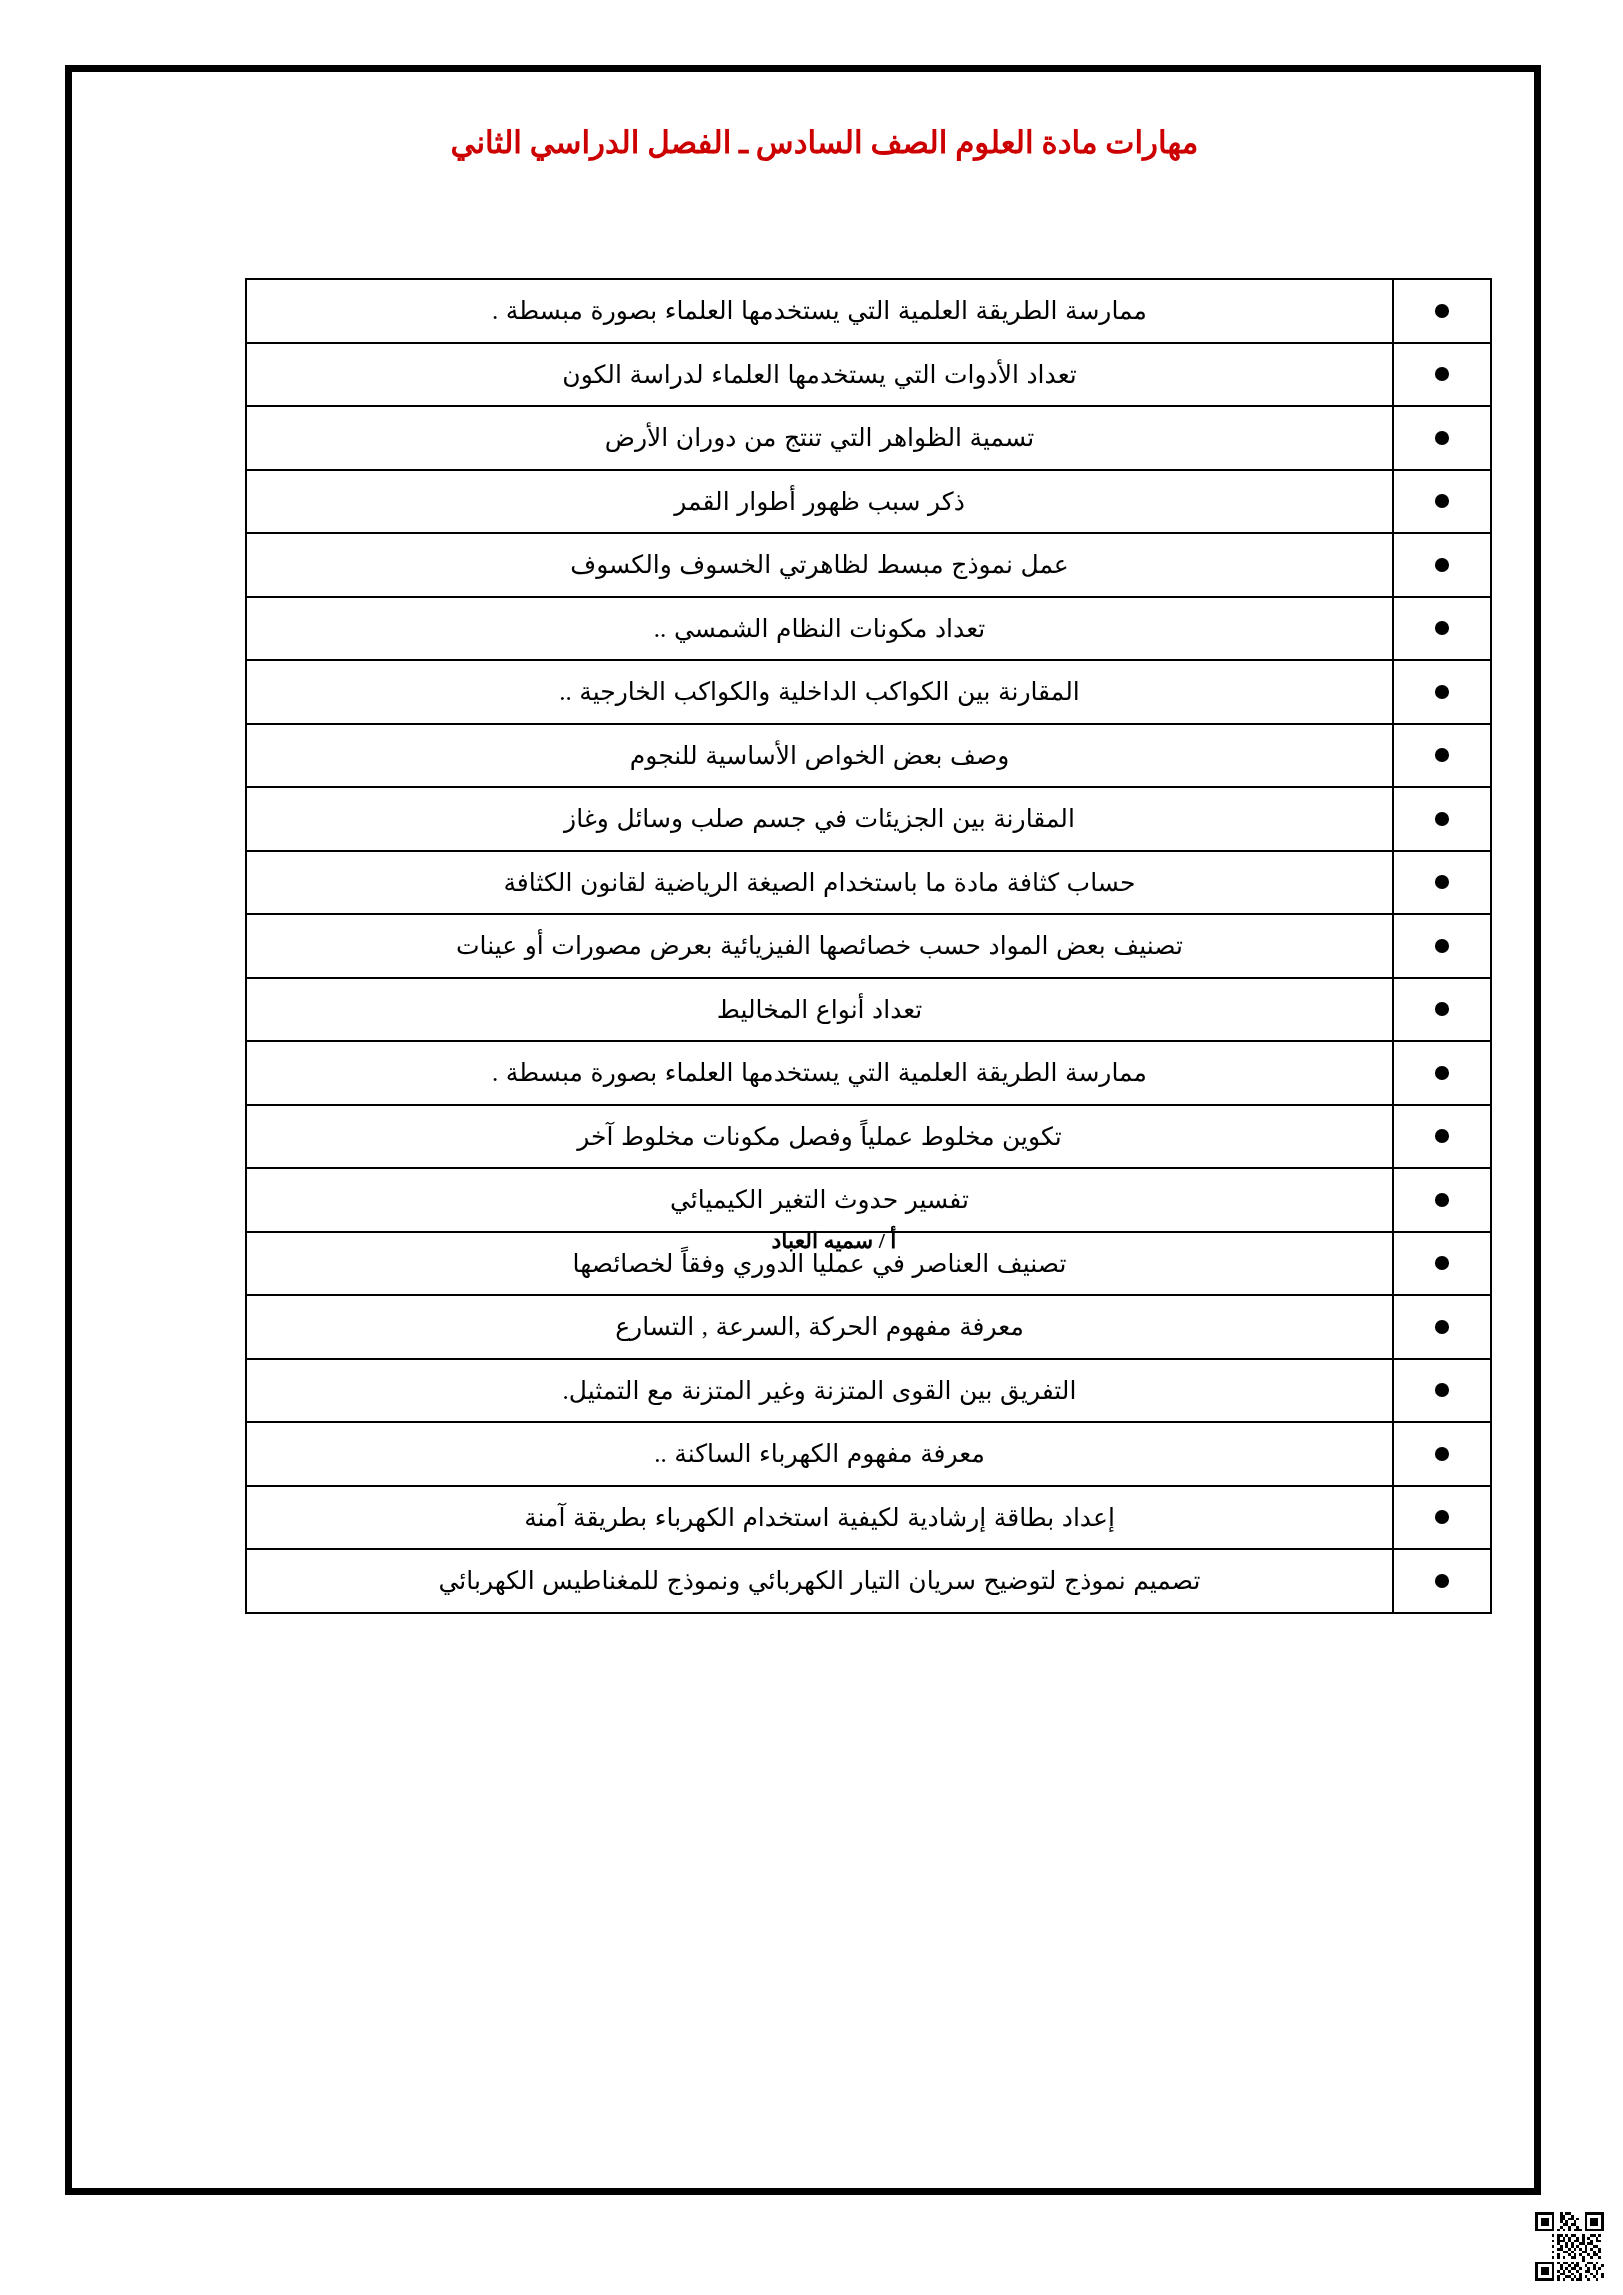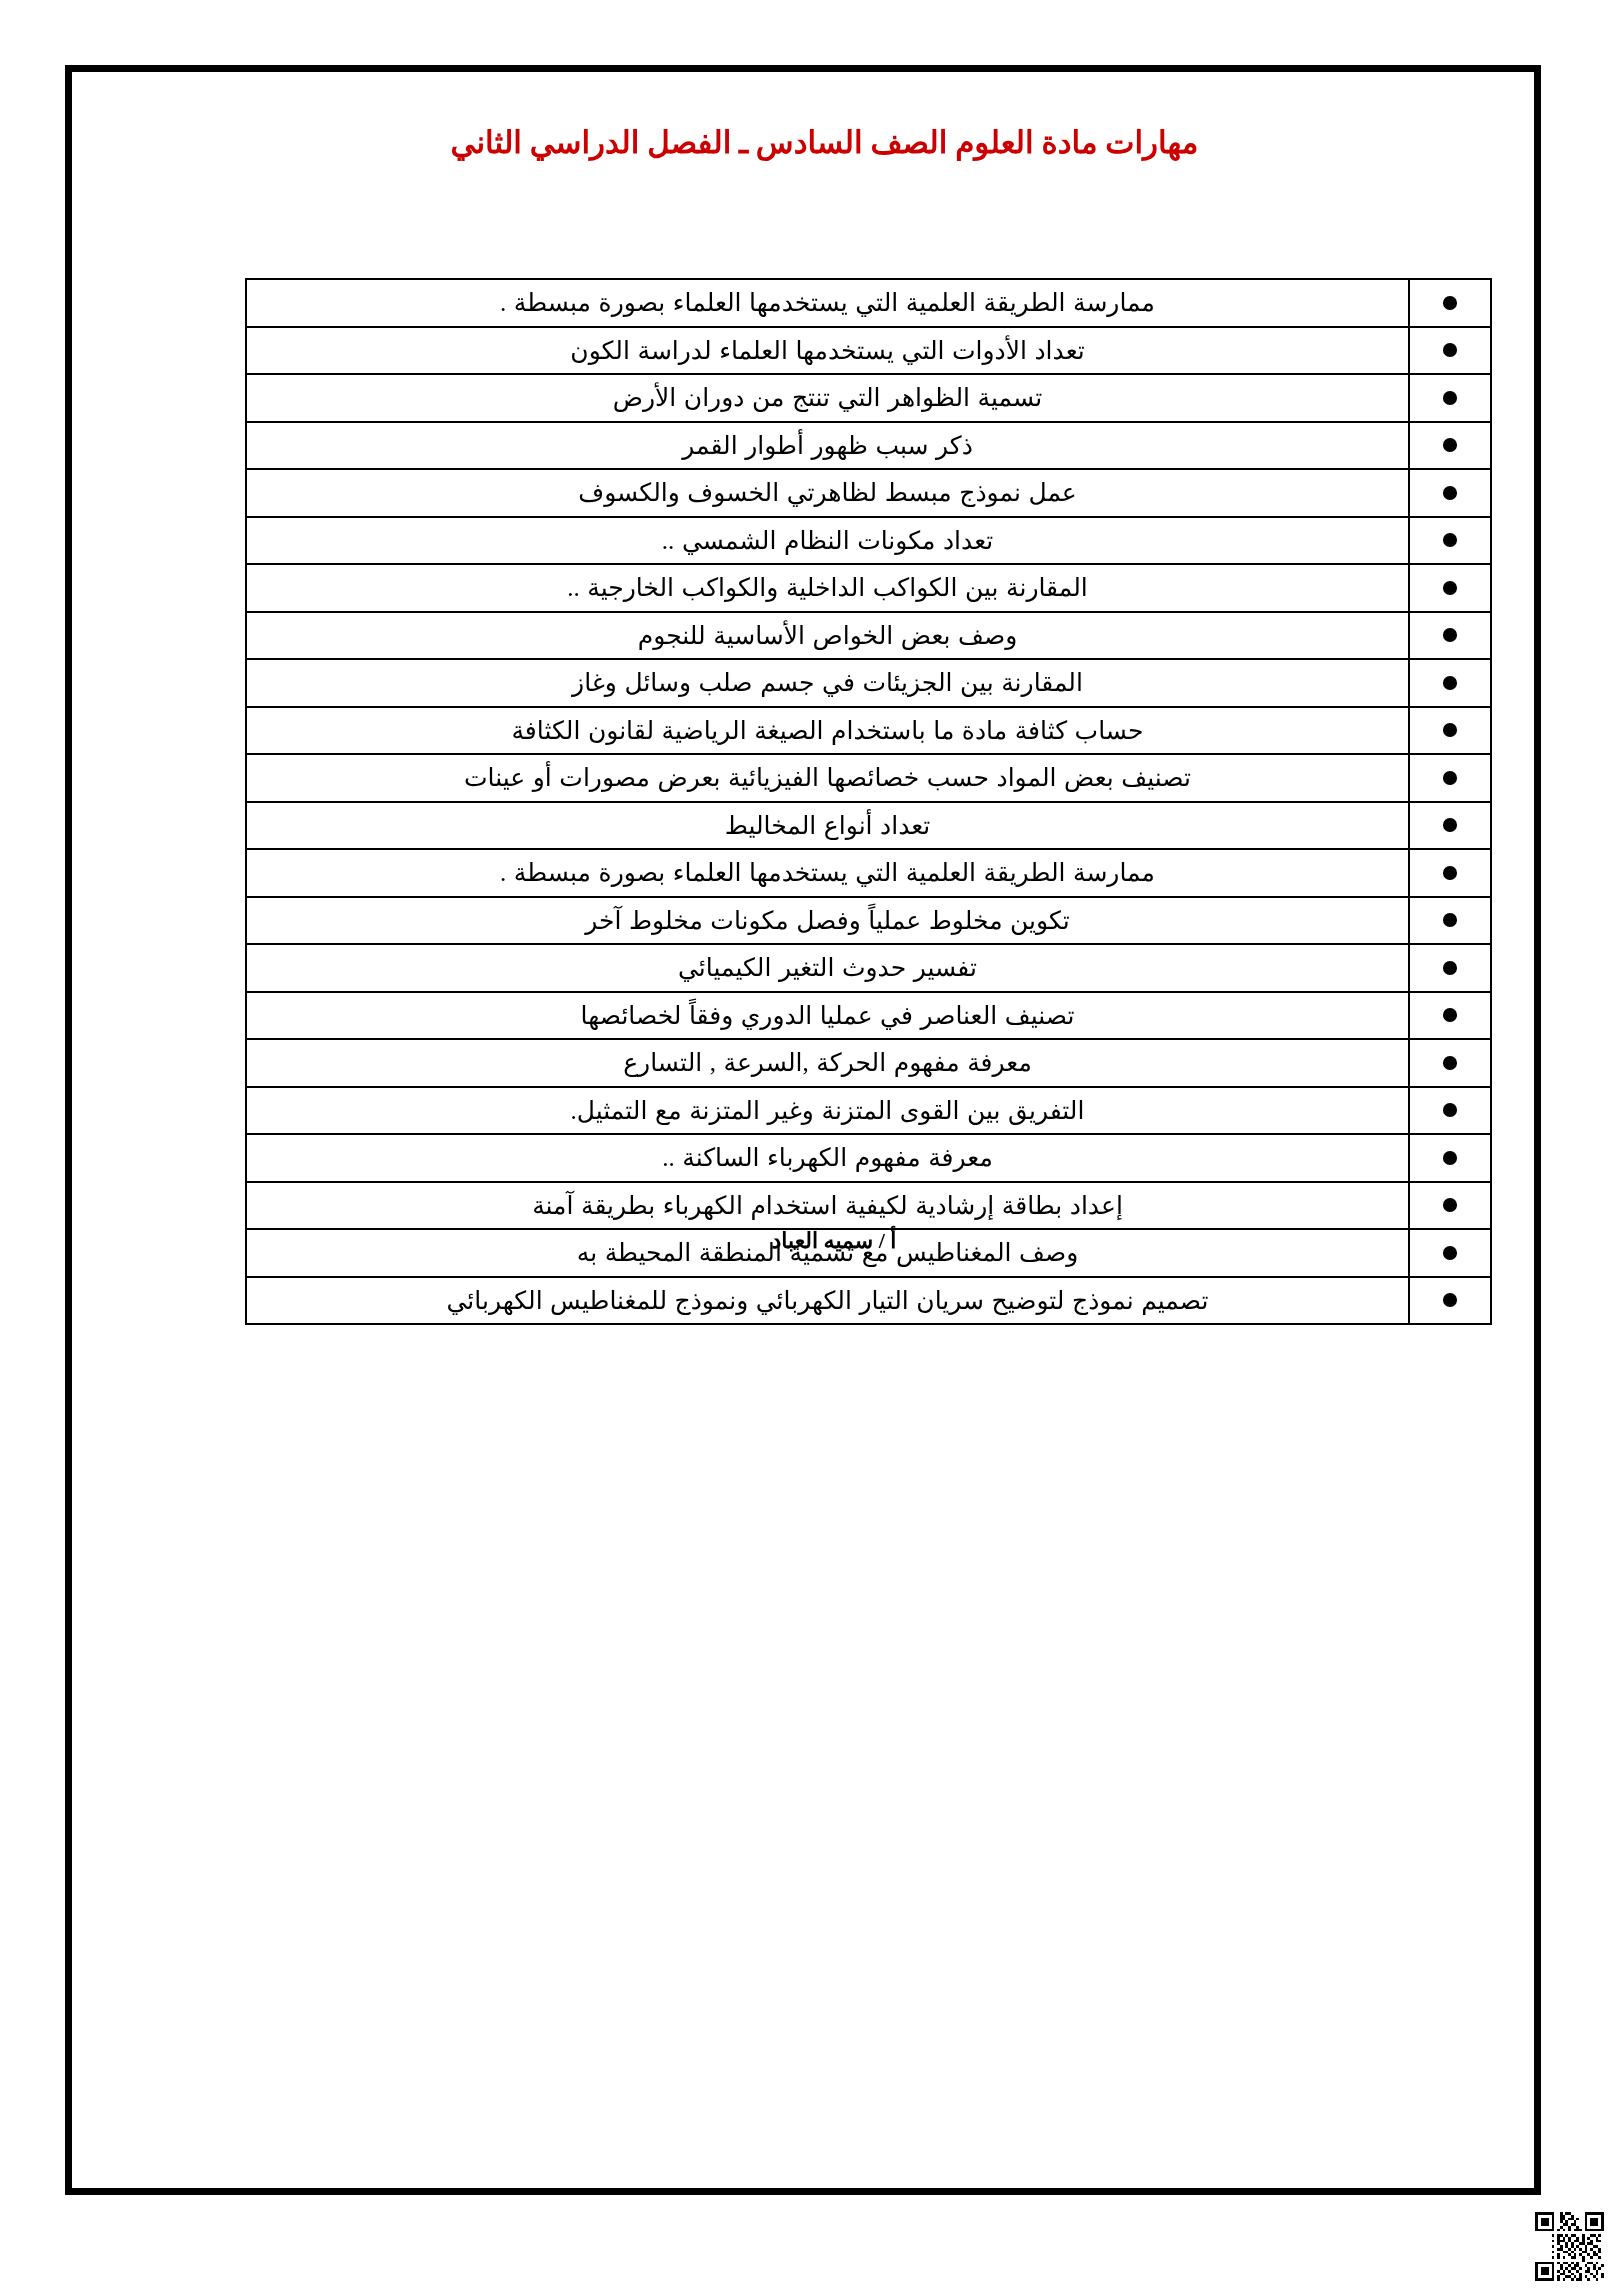--- a/index.html
+++ b/index.html
@@ -47,21 +47,21 @@
     position: absolute;
     left: 245px;
     top: 278px;
     width: 1247px;
     border-collapse: collapse;
     direction: rtl;
     table-layout: fixed;
   }
   #skills-table td {
     border: 2px solid #000000;
-    padding: 4px;
+    padding: 12px;
     vertical-align: middle;
   }
   td.bullet-cell {
     width: 72px;
     text-align: center;
     vertical-align: middle;
     padding: 0;
   }
   .bullet-dot {
     display: inline-block;
@@ -185,24 +185,20 @@
         <td class="bullet-cell"><span class="bullet-dot"></span></td>
         <td class="skill-cell">التفريق بين القوى المتزنة وغير المتزنة مع التمثيل.</td>
       </tr>
       <tr>
         <td class="bullet-cell"><span class="bullet-dot"></span></td>
         <td class="skill-cell">معرفة مفهوم الكهرباء الساكنة ..</td>
       </tr>
       <tr>
         <td class="bullet-cell"><span class="bullet-dot"></span></td>
         <td class="skill-cell">إعداد بطاقة إرشادية لكيفية استخدام الكهرباء بطريقة آمنة</td>
-      </tr>
-      <tr>
-        <td class="bullet-cell"><span class="bullet-dot"></span></td>
-        <td class="skill-cell">وصف المغناطيس مع تسمية المنطقة المحيطة به</td>
       </tr>
       <tr>
         <td class="bullet-cell"><span class="bullet-dot"></span></td>
         <td class="skill-cell">تصميم نموذج لتوضيح سريان التيار الكهربائي ونموذج للمغناطيس الكهربائي</td>
       </tr>
     </tbody>
 </table>
 
 <div id="signature" style="top: 1228px; padding-left: 45px;">أ / سميه العباد</div>
 

